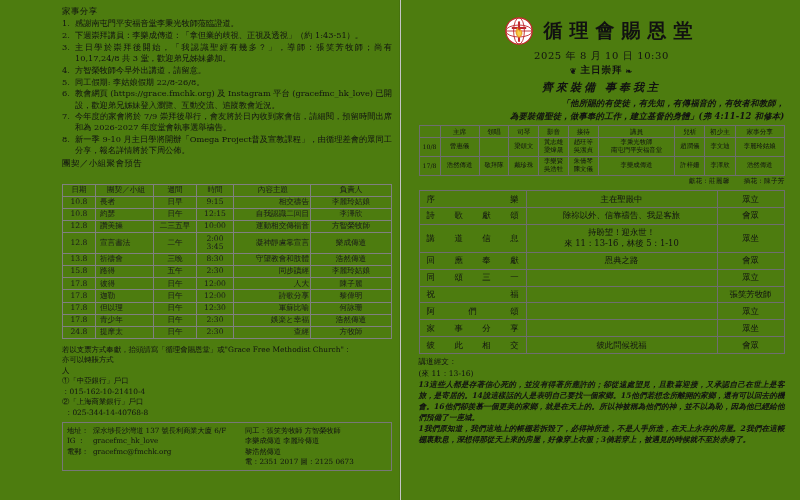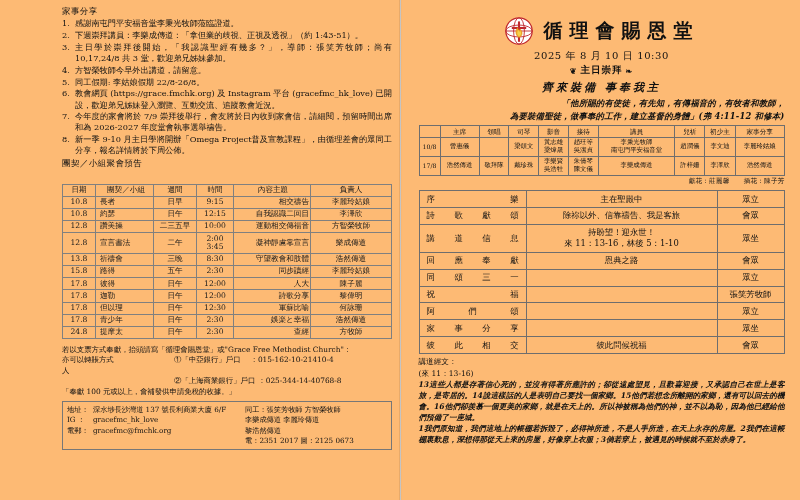--- a/index.html
+++ b/index.html
@@ -4,21 +4,21 @@
 <title>循理會賜恩堂 週刊</title>
 <style>
   html,body{margin:0;padding:0;}
   body{
     width:800px;height:500px;overflow:hidden;
     background:#ffffff;
     font-family:"DejaVu Serif","Liberation Serif",serif;
     color:#111;
   }
   .page{position:relative;width:800px;height:500px;display:flex;}
-  .sheet{position:relative;height:500px;background:#fdba74;padding-left:33px;}
+  .sheet{position:relative;height:500px;background:#4d7c0f;padding-left:33px;}
   .sheet-left{width:400px;}
   .sheet-right{width:400px;border-left:1px solid #cfcfcf;}
   .gutter-shadow{
     position:absolute;top:0;left:399px;width:3px;height:500px;
     background:linear-gradient(to right,rgba(0,0,0,.10),rgba(0,0,0,0));
   }
 
   
   .lcol{position:absolute;left:62px;top:6px;width:330px;}
   .sec-title{font-size:8.5px;line-height:1.35;margin:0 0 1px 0;letter-spacing:.4px;}
@@ -40,21 +40,21 @@
   .fel-tbl td.date{width:30px;}
   .fel-tbl td.grp{width:52px;text-align:left;padding-left:4px;}
   .fel-tbl td.day{width:40px;}
   .fel-tbl td.time{width:34px;}
   .fel-tbl td.who{width:78px;}
   .fel-tbl tr.hdr td{text-align:center;}
   .two-line{line-height:1.1;}
 
   .offering{margin-top:6px;font-size:7.4px;line-height:1.42;}
   .offering .ind{display:inline-block;width:52px;}
-  .offering .bankrow{display:flex;gap:0;}
+  .offering .bankrow{display:flex;gap:0;flex-direction:column;}
   .offering .bankrow .lbl{width:112px;}
   .contact{
     margin-top:4px;border:1px solid #777;padding:2.5px 4px;
     font-size:7.2px;line-height:1.45;display:flex;
   }
   .contact .cl{width:178px;}
   .contact .cr{flex:1;}
   .contact .k{display:inline-block;width:26px;}
   .contact .v{font-family:"DejaVu Serif",serif;}
 
@@ -222,28 +222,27 @@
               <td class="who">方牧師</td>
             </tr>
           </tbody>
       </table>
 
       <div class="offering">
         <div>若以支票方式奉獻，抬頭請寫「循理會賜恩堂」或"Grace Free Methodist Church"：</div>
         <div class="bankrow">
           <span class="lbl"><span class="ind">亦可以轉賬方式人</span></span>
           <span>①「中亞銀行」戶口</span>
-          <span class="v" style="margin-left:10px">：015-162-10-21410-4</span>
+          <span class="v" style="margin-left:0">：015-162-10-21410-4</span>
         </div>
         <div class="bankrow">
           <span class="lbl"></span>
           <span>②「上海商業銀行」戶口</span>
           <span class="v" style="margin-left:3px">：025-344-14-40768-8</span>
         </div>
-        <div>「奉獻 100 元或以上，會補發供申請免稅的收據。」</div>
       </div>
 
       <div class="contact">
         <div class="cl">
           <div><span class="k">地址：</span><span>深水埗長沙灣道 137 號長利商業大廈 6/F</span></div>
           <div><span class="k">IG ：</span><span class="v">gracefmc_hk_love</span></div>
           <div><span class="k">電郵：</span><span class="v">gracefmc@fmchk.org</span></div>
         </div>
         <div class="cr">
           <div>同工：張笑芳牧師 方智榮牧師</div>

